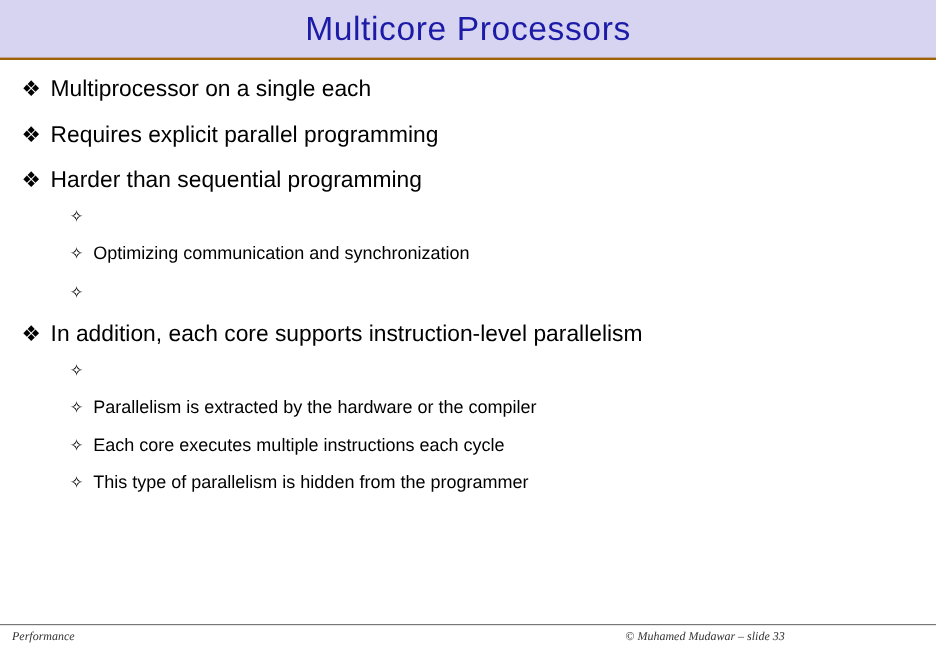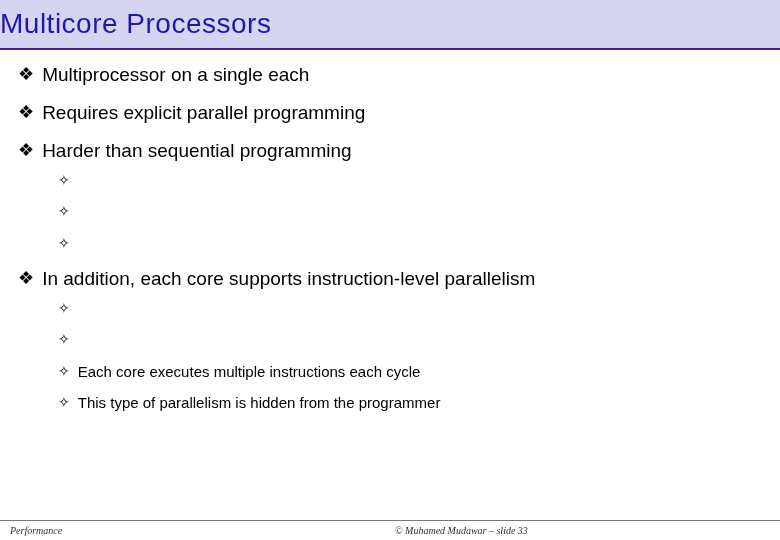--- a/index.html
+++ b/index.html
@@ -1,29 +1,29 @@
 <!DOCTYPE html>
 <html><head>
 <meta charset="utf-8">
 <style>
 * { margin: 0; padding: 0; box-sizing: border-box; }
 html, body { width: 780px; height: 540px; overflow: hidden; font-family: Arial, Helvetica, sans-serif; background: #fff; }
 .slide { width: 780px; height: 540px; position: relative; background: #ffffff; }
-.title-band { width: 100%; height: 50px; background: #d6d4f0; border-bottom: 2px solid #4c1d95; display: flex; align-items: center; justify-content: flex-start; }
+.title-band { width: 100%; height: 50px; background: #d6d4f0; border-bottom: 2px solid #a16207; display: flex; align-items: center; justify-content: center; }
 .title-text { font-family: "Comic Sans MS", "Comic Sans", cursive, sans-serif; color: #1b1ba8; font-size: 28px; font-weight: 400; letter-spacing: 0.5px; }
 .content { padding: 14px 18px 0 18px; color: #000; }
 .l1 { font-size: 19px; line-height: 1.15; margin-bottom: 16px; display: flex; align-items: flex-start; }
 .l1 .bullet { color: #000; font-size: 18px; margin-right: 8px; line-height: 1.2; }
 .l2-group { margin-top: -6px; margin-bottom: 16px; }
 .l2 { font-size: 15px; line-height: 1.15; margin-left: 40px; margin-bottom: 14px; display: flex; align-items: flex-start; }
 .l2 .bullet { color: #000; font-size: 14px; margin-right: 8px; line-height: 1.25; }
 .footer { position: absolute; bottom: 0; left: 0; width: 100%; height: 20px; border-top: 1px solid #777; display: flex; align-items: center; font-size: 10px; font-style: italic; color: #333; font-family: "Times New Roman", Times, serif; }
 .footer .f-left { flex: 1; padding-left: 10px; text-align: left; }
 .footer .f-center { flex: 1.6; text-align: center; }
-.footer .f-right { flex: 1; text-align: left; }
+.footer .f-right { flex: 1; text-align: center; }
 </style>
 </head>
 <body>
 <div class="slide">
 
   <div class="title-band">
     <div class="title-text">Multicore Processors</div>
   </div>
 
   <div class="content">
@@ -41,36 +41,38 @@
     <div class="l1">
       <span class="bullet">❖</span>
       <span>Harder than sequential programming</span>
     </div>
     <div class="l2-group">
       <div class="l2">
         <span class="bullet">✧</span>
       </div>
       <div class="l2">
         <span class="bullet">✧</span>
+        <span>Optimizing communication and synchronization</span>
       </div>
       <div class="l2">
         <span class="bullet">✧</span>
       </div>
     </div>
 
     <div class="l1">
       <span class="bullet">❖</span>
       <span>In addition, each core supports instruction-level parallelism</span>
     </div>
     <div class="l2-group">
       <div class="l2">
         <span class="bullet">✧</span>
       </div>
       <div class="l2">
         <span class="bullet">✧</span>
+        <span>Parallelism is extracted by the hardware or the compiler</span>
       </div>
       <div class="l2">
         <span class="bullet">✧</span>
         <span>Each core executes multiple instructions each cycle</span>
       </div>
       <div class="l2">
         <span class="bullet">✧</span>
         <span>This type of parallelism is hidden from the programmer</span>
       </div>
     </div>

